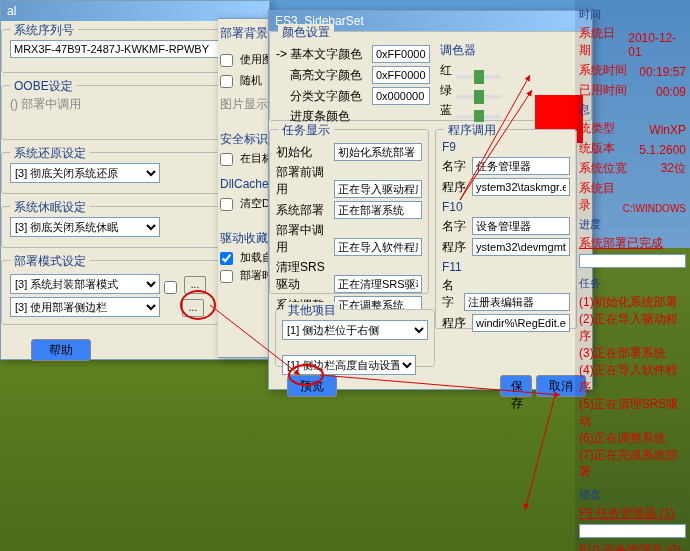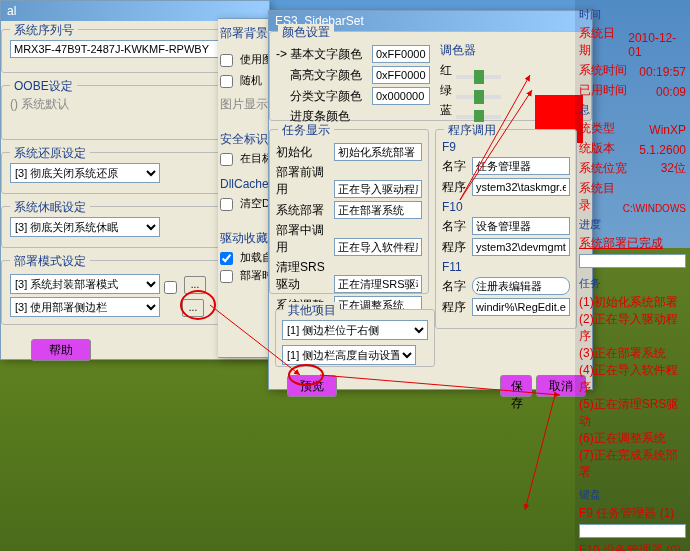--- a/index.html
+++ b/index.html
@@ -3,21 +3,21 @@
 <meta charset="utf-8">
 <style>
 *{box-sizing:border-box;margin:0;padding:0}
 body{font-family:"Microsoft YaHei","SimSun",Arial,sans-serif;font-size:12px;background:linear-gradient(to bottom,#5b9bd5 0%,#7db3e0 45%,#6b8e23 45%,#4a6b1a 100%);width:690px;height:551px;position:relative;overflow:hidden}
 .window{position:absolute;background:#ece9d8;border:1px solid #7b9ebd;box-shadow:2px 2px 8px rgba(0,0,0,0.3)}
 .titlebar{background:linear-gradient(to right,#6699cc,#99ccff);color:#fff;padding:2px 6px;font-size:12px;height:20px;line-height:16px}
 .panel{position:absolute;background:#ece9d8;border:1px solid #bbb;border-radius:3px}
 .grouptitle{position:absolute;top:-8px;left:8px;background:#ece9d8;padding:0 4px;color:#1a3e8c;font-size:12px}
 .input{background:#fff;border:1px solid #7b9ebd;padding:1px 3px;font-size:11px;height:18px;width:100%}
 .select{background:#fff;border:1px solid #7b9ebd;font-size:11px;height:20px;width:100%}
-.btn{background:#d946ef;border:1px solid #888;border-radius:3px;padding:2px 10px;font-size:12px;cursor:pointer;height:22px}
+.btn{background:#3b82f6;border:1px solid #888;border-radius:3px;padding:2px 10px;font-size:12px;cursor:pointer;height:22px}
 .smallbtn{background:#ece9d8;border:1px solid #888;border-radius:2px;padding:0;font-size:10px;cursor:pointer;width:22px;height:18px;line-height:14px}
 .checkbox{margin-right:3px;vertical-align:middle}
 .label{color:#000;font-size:12px}
 .bluelabel{color:#1a3e8c;font-size:12px}
 .redtext{color:#d00;font-size:12px}
 .row{display:flex;align-items:flex-end;gap:4px;margin:3px 0}
 .sidebar{position:absolute;right:0;top:0;width:115px;height:551px;background:rgba(0,0,50,0.1);padding:4px;color:#d00;font-size:11px}
 .sidebar .section-title{color:#1a3e8c;margin:3px 0}
 .slider{-webkit-appearance:none;width:45px;height:4px;background:#ddd;outline:none}
 .slider::-webkit-slider-thumb{-webkit-appearance:none;width:10px;height:14px;background:#4a9e4a;cursor:pointer}
@@ -32,21 +32,21 @@
   <div class="titlebar">al</div>
   <div style="padding:0;position:relative;height:338px">
 
     <div class="panel" style="position:relative;margin-top:8px;padding:10px 8px 8px;height:44px">
       <div class="grouptitle">系统序列号</div>
       <input class="input" value="MRX3F-47B9T-2487J-KWKMF-RPWBY" style="">
     </div>
 
     <div class="panel" style="position:relative;margin-top:12px;padding:10px 8px 8px;height:55px">
       <div class="grouptitle">OOBE设定</div>
-      <span class="label" style="color:#888">() 系统默认</span>
+      <span class="label" style="color:#888">() 部署中调用</span>
       <button class="smallbtn" style="float:right">...</button>
     </div>
 
     <div class="panel" style="position:relative;margin-top:12px;padding:10px 8px 8px;height:42px">
       <div class="grouptitle">系统还原设定</div>
       <select class="select" style="width:150px"><option>[3] 彻底关闭系统还原</option></select>
       <button class="smallbtn" style="float:right">...</button>
     </div>
 
     <div class="panel" style="position:relative;margin-top:12px;padding:10px 8px 8px;height:42px">
@@ -197,32 +197,32 @@
             <span style="width:26px">名字</span>
             <input class="input" style="width: 98px;" value="设备管理器">
           </div>
         <div class="row">
             <span style="width:26px">程序</span>
             <input class="input" style="width: 98px;" value="ystem32\devmgmt.msc">
           </div>
         <div class="bluelabel" style="margin-top:4px">F11</div>
         <div class="row">
             <span style="width:26px">名字</span>
-            <input class="input" style="width: 98px; border-radius: 8px;" value="注册表编辑器">
+            <input class="input" style="width: 106px;" value="注册表编辑器">
           </div>
         <div class="row">
             <span style="width:26px">程序</span>
             <input class="input" style="width: 98px;" value="windir%\RegEdit.exe">
           </div>
       </div>
     </div>
 
     <div class="panel" style="position:absolute;left:6px;top:278px;padding:10px 6px 6px;width:160px;height:58px">
       <div class="grouptitle">其他项目</div>
-      <select class="select" style="width:146px;margin-bottom:5px"><option>[1] 侧边栏位于右侧</option></select>
+      <select class="select" style="width:146px;margin-bottom:15px"><option>[1] 侧边栏位于右侧</option></select>
       <select class="select" style="width:134px"><option>[1] 侧边栏高度自动设置</option></select>
     </div>
 
     <button class="btn" style="position:absolute;left:18px;bottom:-8px;width:50px">预览</button>
     <button class="btn" style="position:absolute;right:60px;bottom:-8px;width:32px">保存</button>
     <button class="btn" style="position:absolute;right:6px;bottom:-8px;width:50px">取消</button>
   </div>
 </div>
 
 <div class="sidebar">
@@ -261,21 +261,21 @@
   <div class="progressbar" style="margin-top:2px"></div>
   <div class="section-title" style="margin-top:8px">任务</div>
   <div class="redtext">(1)初始化系统部署</div>
   <div class="redtext">(2)正在导入驱动程序</div>
   <div class="redtext">(3)正在部署系统</div>
   <div class="redtext">(4)正在导入软件程序</div>
   <div class="redtext">(5)正在清理SRS驱动</div>
   <div class="redtext">(6)正在调整系统</div>
   <div class="redtext">(7)正在完成系统部署</div>
   <div class="section-title" style="margin-top:6px">键盘</div>
-  <div class="redtext" style="">F9 任务管理器    (1)</div>
+  <div class="redtext" style="text-decoration:underline">F9 任务管理器    (1)</div>
   <div class="progressbar" style="margin-top:2px"></div>
   <div class="redtext" style="text-decoration:underline;margin-top:4px">F10 设备管理器    (0)</div>
 
 </div>
 
 <div class="redcircle" style="left:180px;top:290px;width:36px;height:30px"></div>
 <div class="redcircle" style="left:288px;top:364px;width:36px;height:22px"></div>
 
 <svg style="position:absolute;left:0;top:0;width:690px;height:551px;pointer-events:none">
   <defs>

